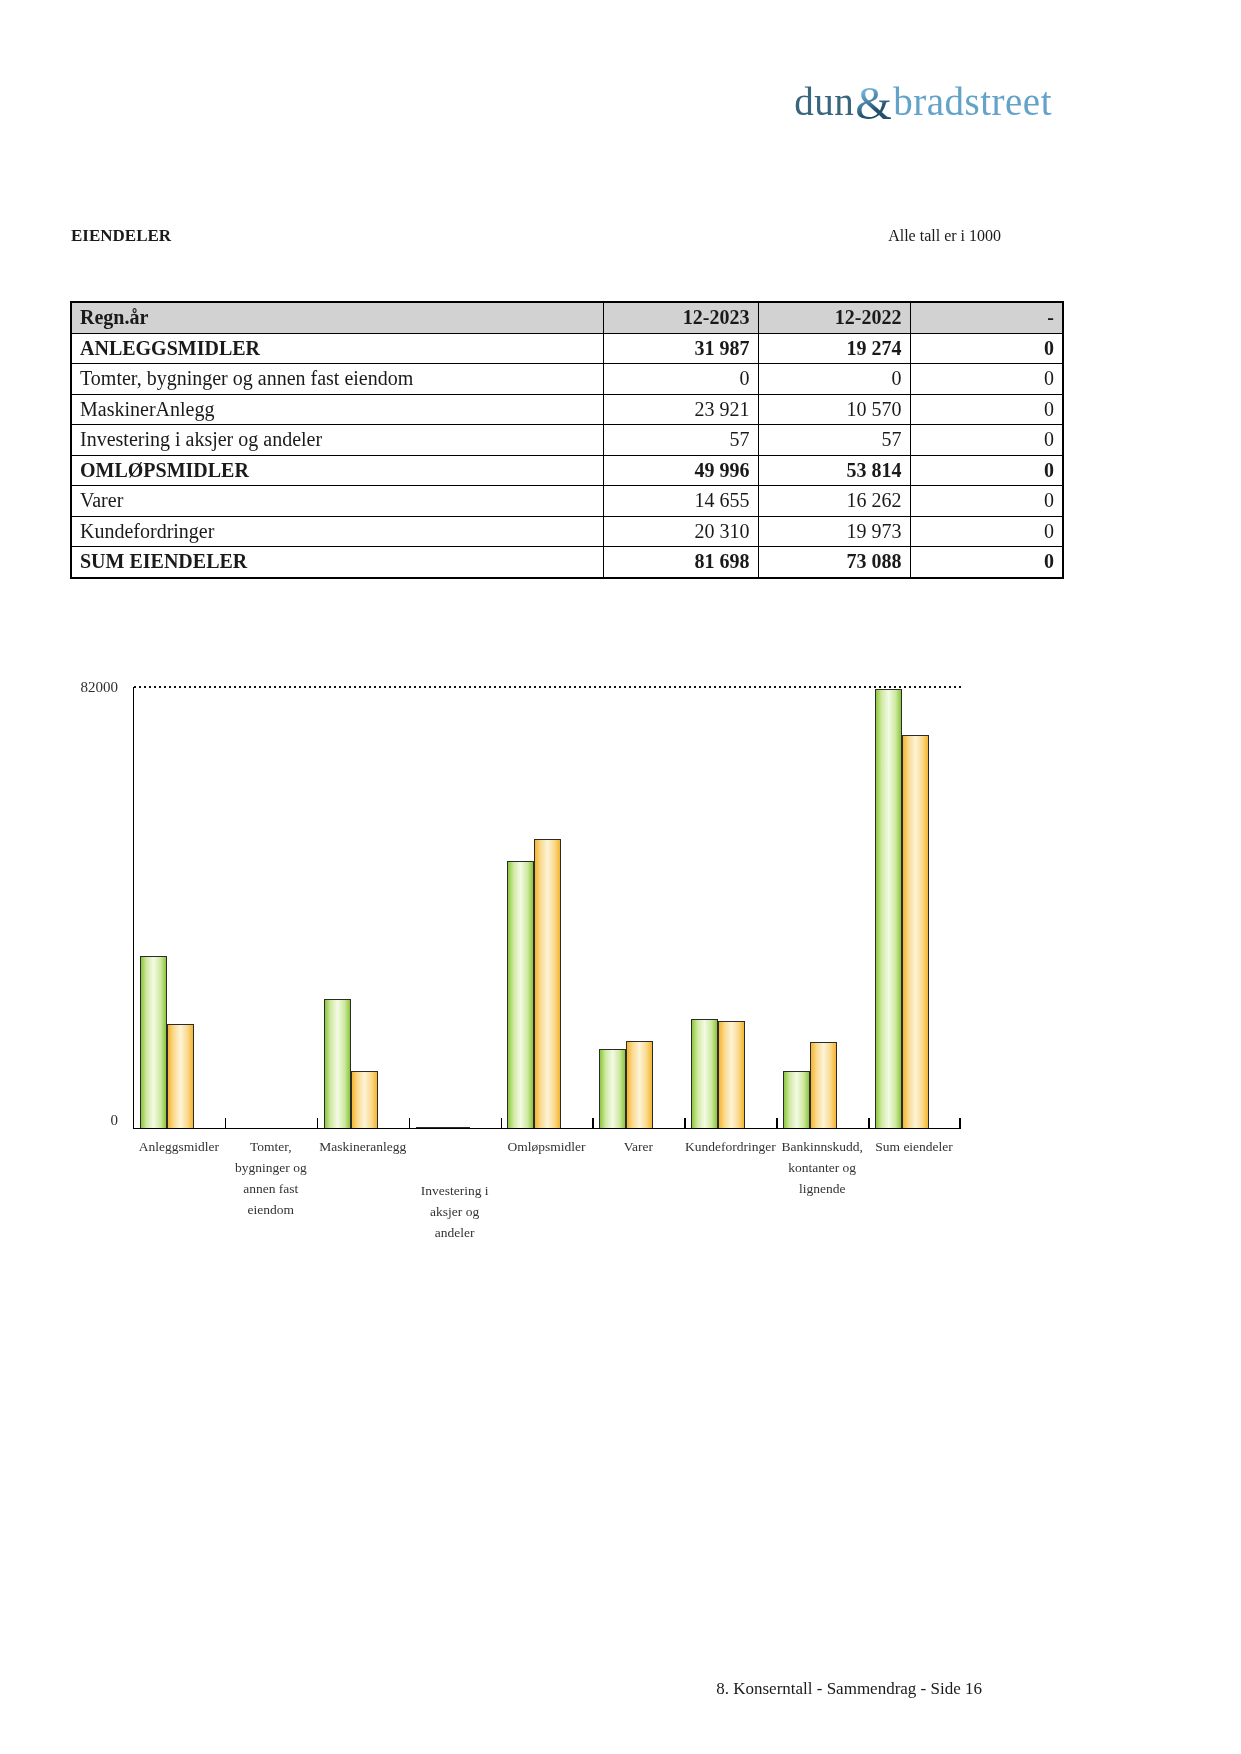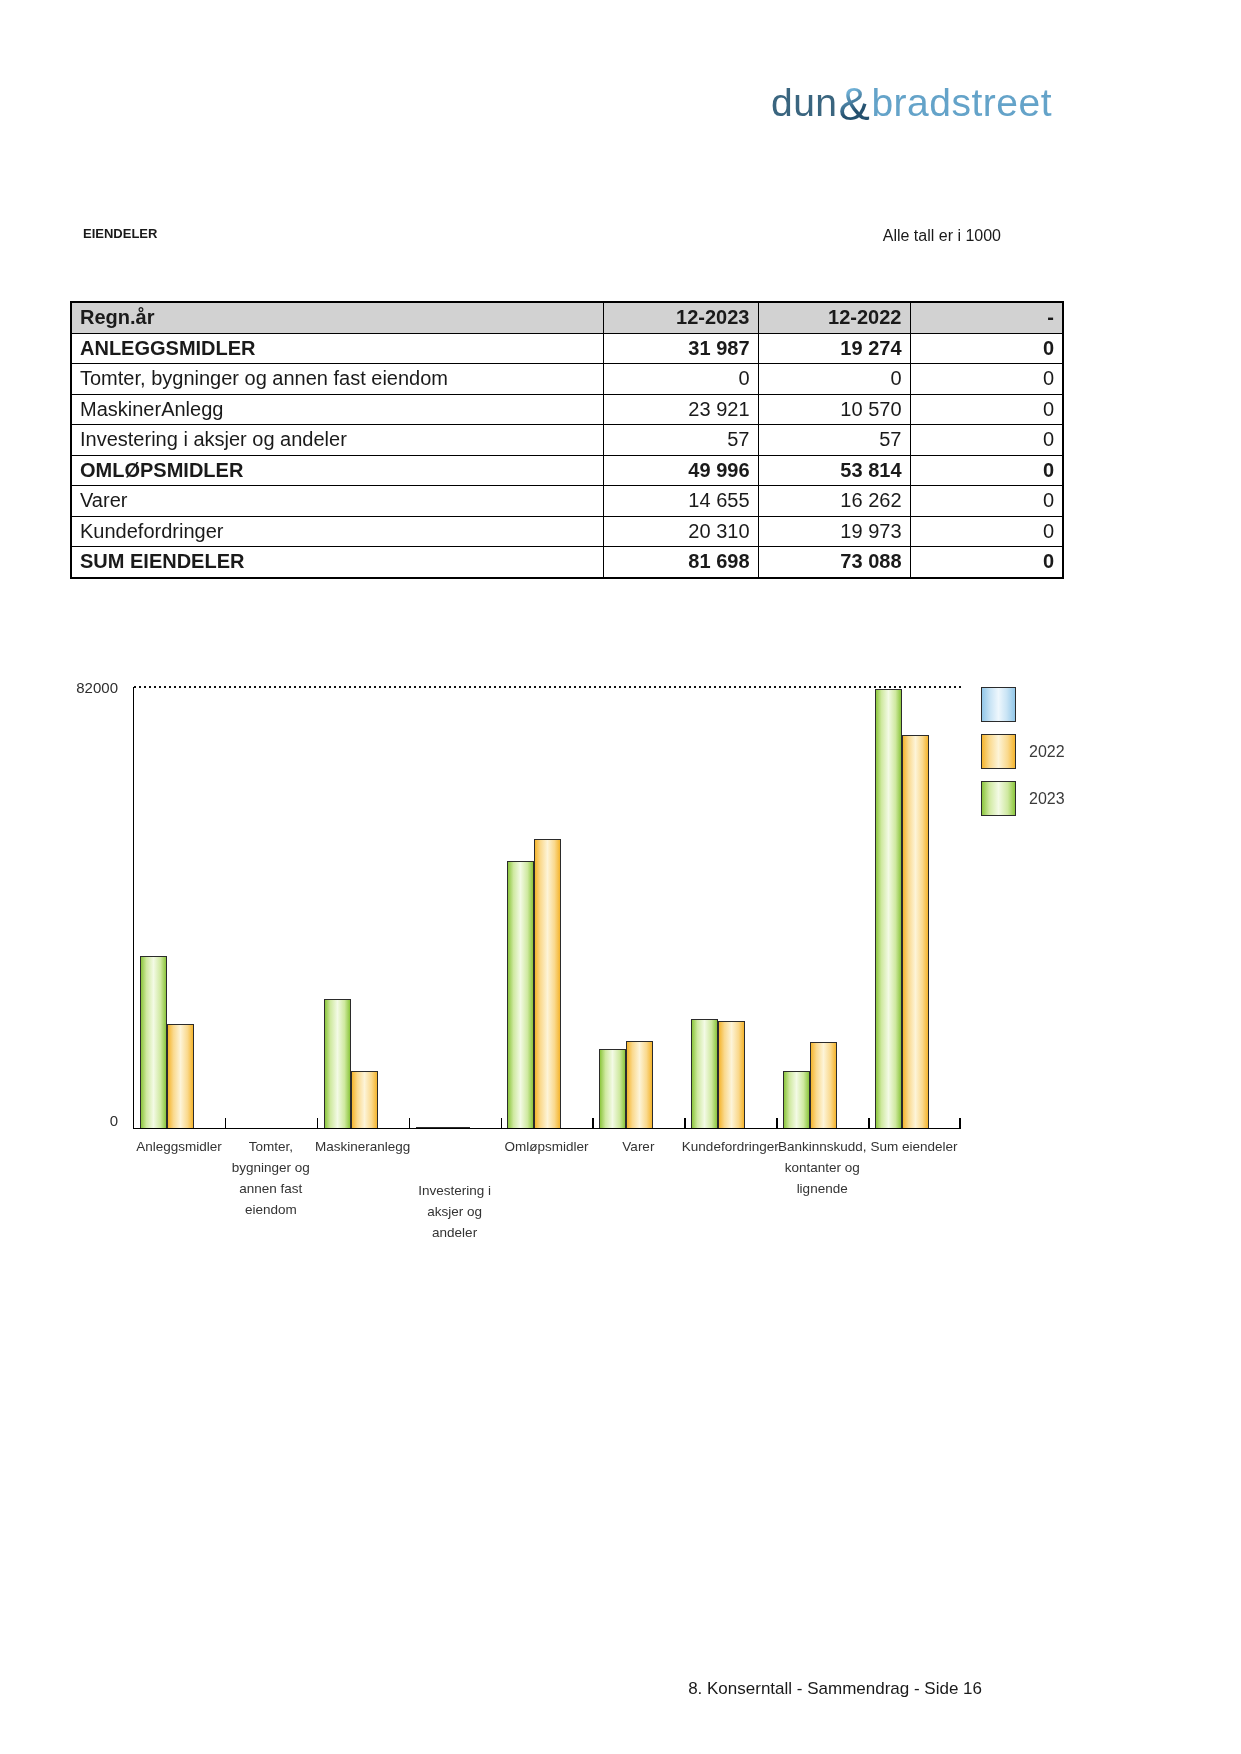--- a/index.html
+++ b/index.html
@@ -1,28 +1,28 @@
 <!DOCTYPE html>
 <html><head>
 <meta charset="utf-8">
 <style>
   html,body{margin:0;padding:0;background:#fff;}
   #page{position:relative;width:1180px;height:1754px;background:#fff;overflow:hidden;
-        font-family:Liberation Sans, sans-serif;color:#1a1a1a;}
+        font-family:Liberation Serif, serif;color:#1a1a1a;}
 
   
   #logo{position:absolute;top:76px;right:128px;white-space:nowrap;font-size:39px;letter-spacing:.5px;}
   #logo .dun{color:#3a657f;}
   #logo .amp{color:#2b5673;font-size:47px;vertical-align:-4px;margin:0 1px;
              background:linear-gradient(155deg,#6fb0d6 28%,#24506e 62%);
              -webkit-background-clip:text;background-clip:text;-webkit-text-fill-color:transparent;}
   #logo .brad{color:#64a3c9;}
 
   
-  .section-title{position:absolute;left:71px;top:226px;font-size:13px;font-weight:bold;margin-left:12px;}
+  .section-title{position:absolute;left:71px;top:226px;font-size:17px;font-weight:bold;}
   .units-note{position:absolute;right:179px;top:227px;font-size:16px;}
 
   
   table.assets{position:absolute;left:70px;top:268px;width:992px;border-collapse:collapse;
                font-size:20px;table-layout:fixed;margin-top:33px;}
   table.assets th,table.assets td{border:1.5px solid #000;height:29.5px;padding:0 8px;
                overflow:hidden;white-space:nowrap;}
   table.assets{border:2px solid #000;}
   table.assets th{background:#d2d2d2;font-weight:bold;text-align:left;}
   table.assets th.num,table.assets td.num{text-align:right;}
@@ -237,29 +237,15 @@
       <div class="cat" style="left: 689.167px;">
         <div>Bankinnskudd,</div>
         <div>kontanter og</div>
         <div>lignende</div>
       </div>
       <div class="cat" style="left: 781.056px;">
         <div>Sum eiendeler</div>
       </div>
     </div>
 
-  <div id="legend">
-    <div class="legend-row">
-      <div class="swatch b"></div>
-      <div class="legend-text"></div>
-    </div>
-    <div class="legend-row">
-      <div class="swatch o"></div>
-      <div class="legend-text">2022</div>
-    </div>
-    <div class="legend-row">
-      <div class="swatch g"></div>
-      <div class="legend-text">2023</div>
-    </div>
-  </div>
 
   <div id="footer">8. Konserntall - Sammendrag - Side 16</div>
 </div>
 
 </body></html>

